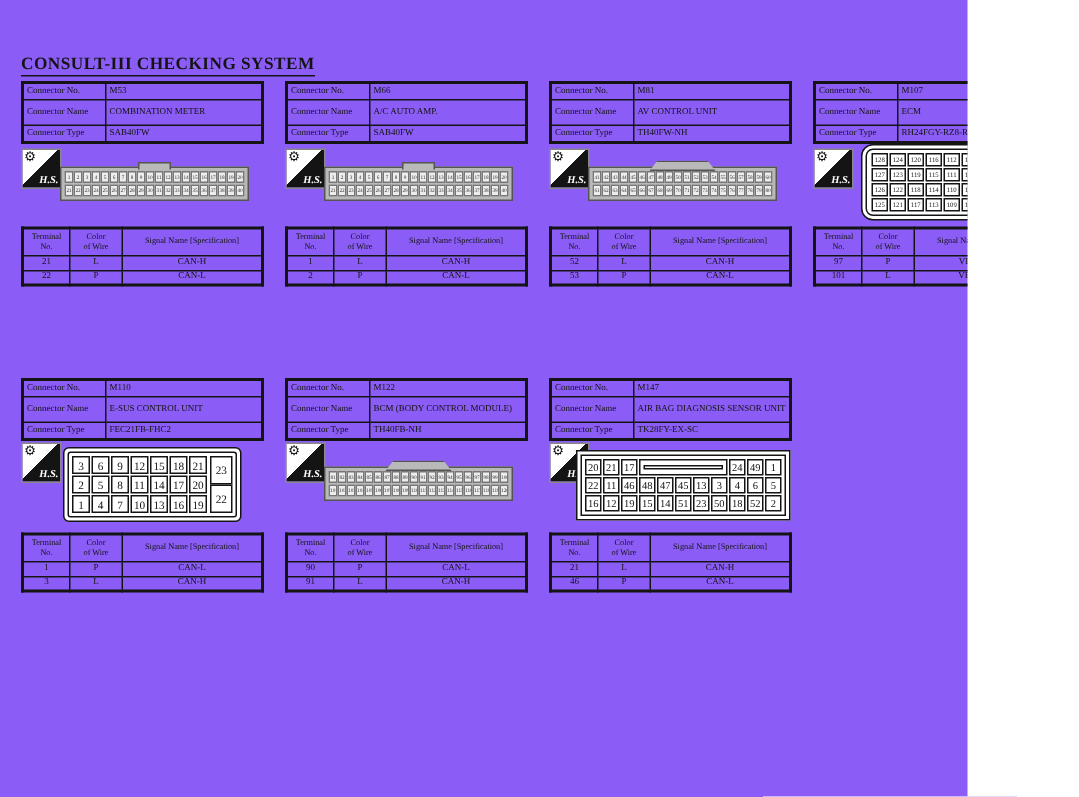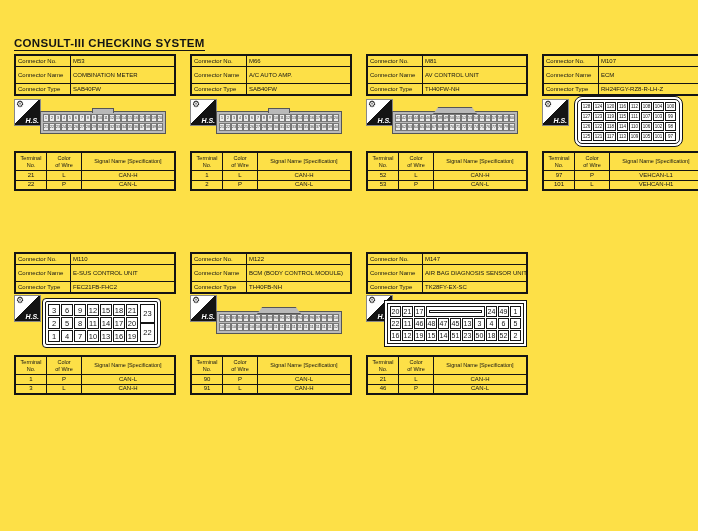--- a/index.html
+++ b/index.html
@@ -1,17 +1,17 @@
 <!DOCTYPE html>
 <html><head>
 <meta charset="utf-8">
 <style>
   html,body{margin:0;padding:0;background:#fff;}
-  .page{position:relative;width:698px;height:531px;background:#fde047;
-        font-family:Liberation Sans, sans-serif;color:#141414;overflow:hidden;}
+  .page{position:relative;width:645px;height:531px;background:#8b5cf6;
+        font-family:Liberation Serif, serif;color:#141414;overflow:hidden;}
   .title{position:absolute;left:14px;top:37px;font-size:11.5px;font-weight:bold;
          letter-spacing:.3px;border-bottom:1.2px solid #141414;padding-bottom:1px;}
   .block{position:absolute;width:162px;}
   table{border-collapse:collapse;}
   .info{width:162px;border:2px solid #141414;table-layout:fixed;}
   .info td{border:1px solid #141414;font-size:6px;padding:0 2px;vertical-align:middle;
            overflow:hidden;white-space:nowrap;}
   .info td.lbl{width:50px;}
   .info tr.r1 td{height:10px;}
   .info tr.r2 td{height:16px;}

